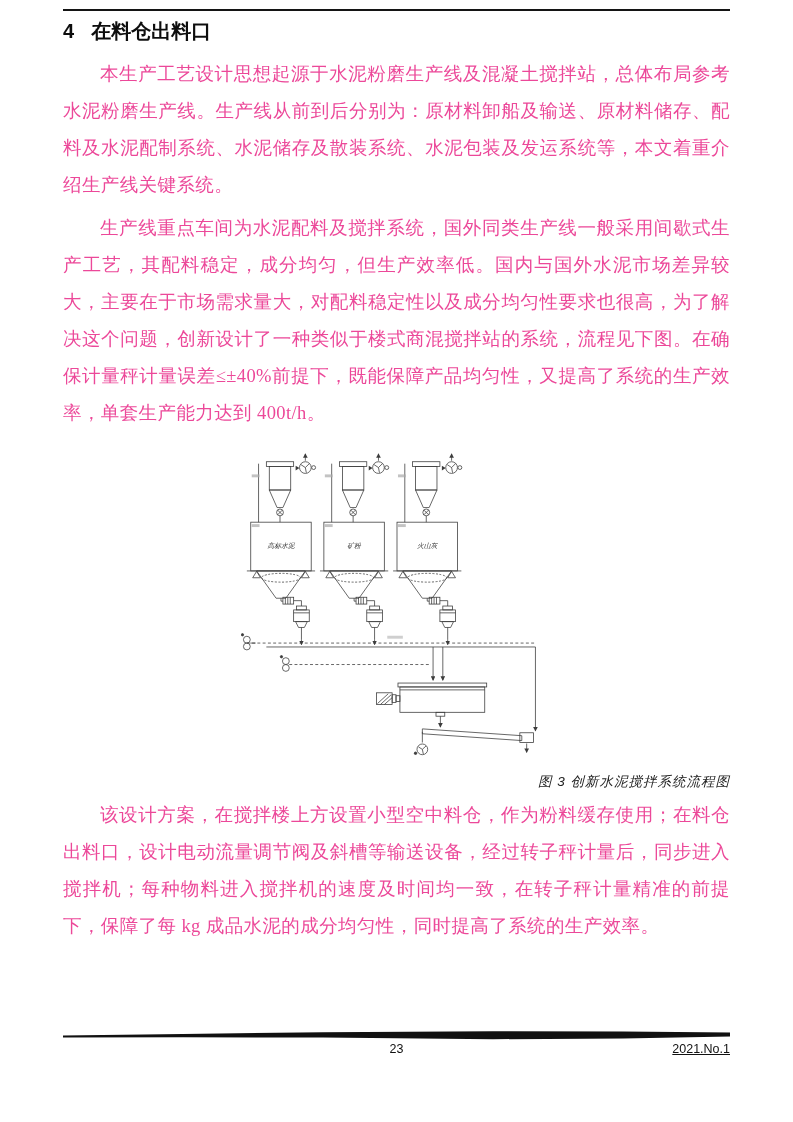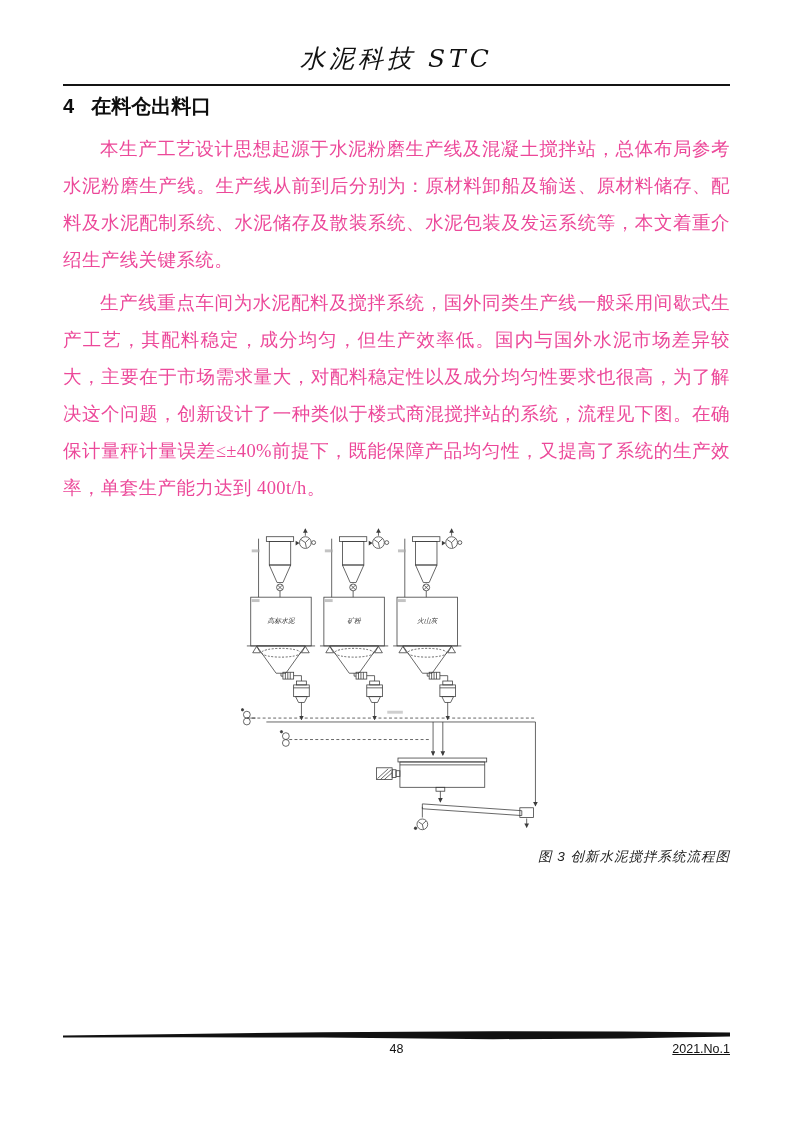--- a/index.html
+++ b/index.html
@@ -36,21 +36,20 @@
   }
   .page-number{display:block;text-align:center;}
   .issue-label{position:absolute;right:0;top:0;text-decoration:underline;}
   svg text{font-family:"Liberation Sans",sans-serif;}
 </style>
 </head>
 <body>
 
 <div class="content">
 
-  <div class="journal-title">水泥科技 STC</div>
 
   <div class="header-rule"></div>
 
   <div class="section-heading">
     <span>4</span>
     <span>在料仓出料口</span>
   </div>
 
   <p class="para first">本生产工艺设计思想起源于水泥粉磨生产线及混凝土搅拌站，总体布局参考水泥粉磨生产线。生产线从前到后分别为：原材料卸船及输送、原材料储存、配料及水泥配制系统、水泥储存及散装系统、水泥包装及发运系统等，本文着重介绍生产线关键系统。</p>
 
@@ -177,24 +176,25 @@
       </g>
 
       <text x="41" y="107" text-anchor="middle" font-size="7" fill="#333">高标水泥</text>
       <text x="116" y="107" text-anchor="middle" font-size="7" fill="#333">矿粉</text>
       <text x="191" y="107" text-anchor="middle" font-size="7" fill="#333">火山灰</text>
     </svg>
 
     <div class="figure-caption">图 3 创新水泥搅拌系统流程图</div>
   </div>
 
+  <p class="para">该设计方案，在搅拌楼上方设置小型空中料仓，作为粉料缓存使用；在料仓出料口，设计电动流量调节阀及斜槽等输送设备，经过转子秤计量后，同步进入搅拌机；每种物料进入搅拌机的速度及时间均一致，在转子秤计量精准的前提下，保障了每 kg 成品水泥的成分均匀性，同时提高了系统的生产效率。</p>
 
 </div>
 
 <div class="footer">
   <svg class="footer-rule-svg" viewBox="0 0 667 10" preserveAspectRatio="none">
     <polygon points="0,4.5 120,3 260,1.2 430,0.2 560,0.4 667,1.4 667,5.6 560,7.6 430,8.2 260,6.6 120,6.2 0,6.4" fill="#111111"></polygon>
   </svg>
   <div class="footer-nums">
-    <span class="page-number">48</span>
+    <span class="page-number">23</span>
     <span class="issue-label">2021.No.1</span>
   </div>
 </div>
 
 </body></html>

